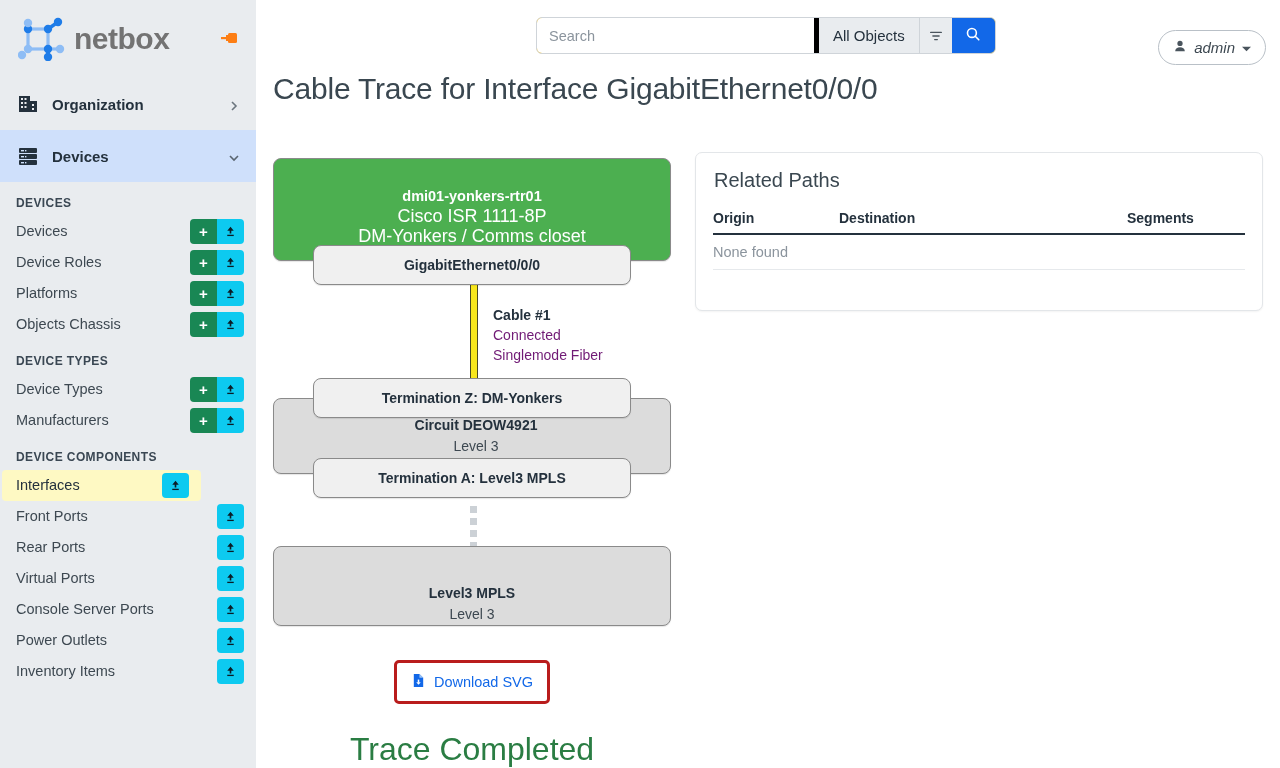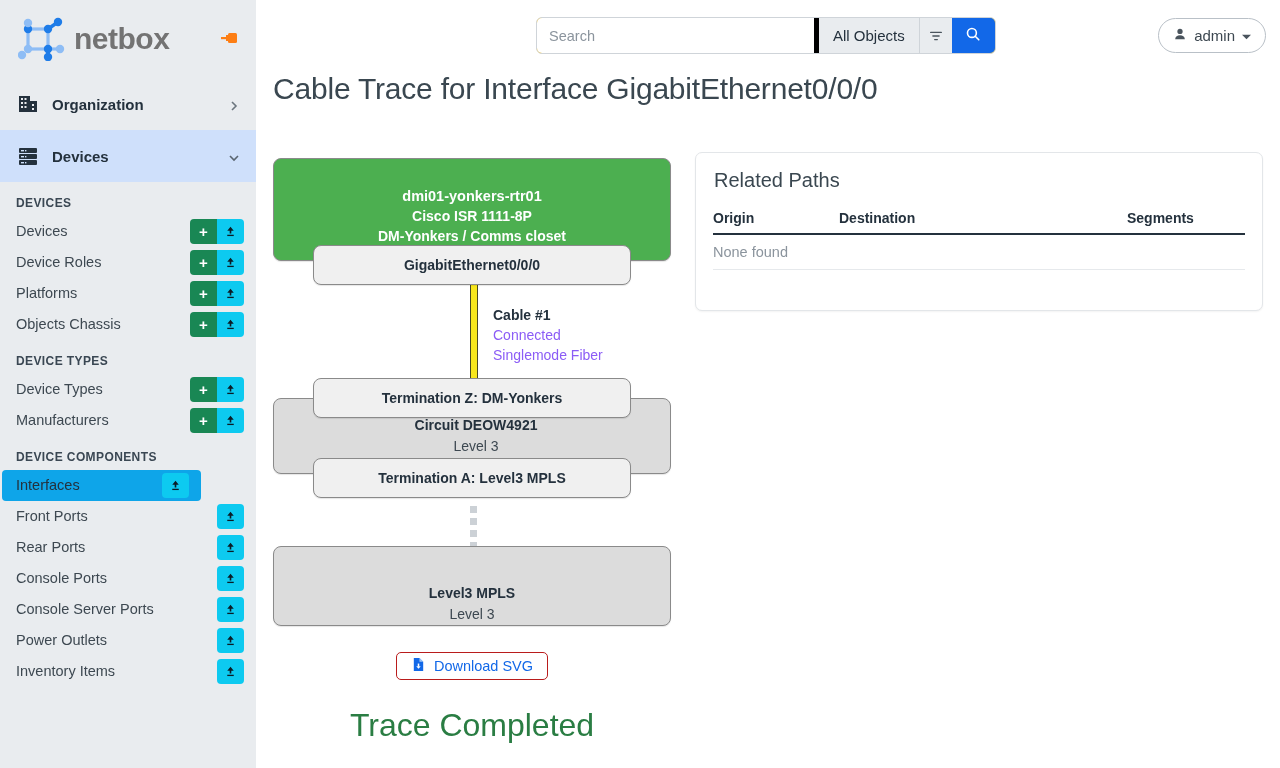--- a/index.html
+++ b/index.html
@@ -43,21 +43,21 @@
     font-size:12px; font-weight:bold; color:#3a4753; letter-spacing:0.4px;
     padding:14px 0 6px 16px; text-transform:uppercase;
   }
   .nav-item {
     position:relative; display:flex; align-items:center;
     height:31px; margin:0 0 0 0; padding:0 16px;
   }
   .nav-item .ilabel {
     font-size:14.5px; color:#3d4851; line-height:31px;
   }
-  .nav-item.sel { background:#0ea5e9; border-radius:4px; margin-left:2px; margin-right:55px; padding-left:14px; }
+  .nav-item.sel { background:#fef9c3; border-radius:4px; margin-left:2px; margin-right:55px; padding-left:14px; }
   .nav-item.sel .ilabel { color:#24313d; }
   .btn-pair { position:absolute; right:12px; top:3px; display:flex; height:25px; }
   .btn-add {
     width:27px; height:25px; background:#198754; color:#fff;
     border-radius:4px 0 0 4px; display:flex; align-items:center; justify-content:center;
     font-size:15px; line-height:1; font-weight:bold;
   }
   .btn-imp {
     width:27px; height:25px; background:#0dcaf0; color:#0b1c26;
     display:flex; align-items:center; justify-content:center; border-radius:0 4px 4px 0;
@@ -87,43 +87,43 @@
     border-left:5px solid #000000;
   }
   .filter-btn {
     width:33px; display:flex; align-items:center; justify-content:center;
     background:#e9ecef; border-left:1px solid #cfd4d9;
   }
   .search-btn {
     width:43px; background:#1268e8; display:flex; align-items:center; justify-content:center;
   }
   .user-btn {
-    position:absolute; right:14px; top:18px; height:35px;
+    position:absolute; right:14px; top:30px; height:35px;
     display:flex; align-items:center; gap:7px; padding:0 14px;
     border:1px solid #b9c0c7; border-radius:18px; background:#fff;
-    font-size:15px; color:#3d4851;
+    font-size:15px; color:#3d4851;font-style:italic;
   }
 
   
   #main { position:absolute; left:256px; top:70px; width:1219px; height:698px; background:#fff; }
   .page-title {
     position:absolute; left:17px; top:2px;
     font-size:30px; font-weight:normal; color:#3a4750;
     letter-spacing:-0.2px;
   }
 
   
   #trace { position:absolute; left:17px; top:88px; width:398px; }
   .node {
     position:relative; border:1px solid #8a8a8a; border-radius:8px;
     text-align:center; box-shadow:0 1px 1px rgba(0,0,0,0.10);
   }
   .node.device { background:#4caf50; width:398px; height:103px; padding-top:27px; }
   .node.device .n1 { font-size:14.5px; font-weight:bold; color:#fff; line-height:20px; }
-  .node.device .n2, .node.device .n3 { font-size:14px; color:#fff; line-height:20px;font-weight:bold; }
+  .node.device .n2, .node.device .n3 { font-size:18px; color:#fff; line-height:20px; }
 
   .node.term {
     background:#f0f0f0; width:318px; height:40px; margin:-16px auto 0 auto;
     display:flex; align-items:center; justify-content:center;
     font-size:14px; font-weight:bold; color:#24313d; z-index:3;
   }
   .node.circuit {
     background:#dcdcdc; width:398px; height:76px; margin:-20px auto 0 auto;
     display:flex; flex-direction:column; align-items:center; justify-content:center;
     z-index:1;
@@ -139,32 +139,32 @@
   .node.provider .p1 { font-size:14px; font-weight:bold; color:#24313d; line-height:21px; }
   .node.provider .p2 { font-size:14px; color:#3d4851; line-height:21px; }
 
   .cable-seg { position:relative; height:109px; }
   .cable-line {
     position:absolute; left:197px; top:0; width:8px; height:109px;
     background:#f8e71c; border-left:1px solid #4a4a20; border-right:1px solid #4a4a20;
   }
   .cable-label { position:absolute; left:220px; top:20px; text-align:left; }
   .cable-label .l1 { font-size:14px; font-weight:bold; color:#24313d; line-height:20px; }
-  .cable-label .l2, .cable-label .l3 { font-size:14px; color:#8b5cf6; line-height:20px; }
+  .cable-label .l2, .cable-label .l3 { font-size:14px; color:#701a75; line-height:20px; }
 
   .dotted-seg { position:relative; height:48px; }
   .dotted-seg i {
     position:absolute; left:197px; width:7px; height:7px; background:#ccd1d6; display:block;
   }
 
   .dl-row { margin-top:26px; display:flex; justify-content:center; }
   .dl-btn {
     display:inline-flex; align-items:center; gap:8px;
-    border:1px solid #b91c1c; border-radius:5px; background:#fff;
-    color:#1268e8; font-size:14.5px; padding:4px 14px;
+    border:3px solid #b91c1c; border-radius:5px; background:#fff;
+    color:#1268e8; font-size:14.5px; padding:10px 14px;margin-top:8px;
   }
   .trace-done {
     margin-top:27px; text-align:center;
     font-size:32px; color:#2a7d43; font-weight:normal;
   }
 
   
   #paths-card {
     position:absolute; left:439px; top:82px; width:568px; height:159px;
     background:#fff; border:1px solid #e3e6e9; border-radius:7px;
@@ -376,21 +376,21 @@
         <div class="btn-pair">
           <div class="btn-imp solo">
             <svg viewBox="0 0 16 16" width="13" height="13" fill="#0b1c26">
               <polygon points="8,2 12,7 9,7 9,10.5 7,10.5 7,7 4,7"></polygon>
               <rect x="4" y="12" width="8" height="1.6"></rect>
             </svg>
           </div>
         </div>
       </div>
       <div class="nav-item">
-        <span class="ilabel">Console Ports</span>
+        <span class="ilabel">Virtual Ports</span>
         <div class="btn-pair">
           <div class="btn-imp solo">
             <svg viewBox="0 0 16 16" width="13" height="13" fill="#0b1c26">
               <polygon points="8,2 12,7 9,7 9,10.5 7,10.5 7,7 4,7"></polygon>
               <rect x="4" y="12" width="8" height="1.6"></rect>
             </svg>
           </div>
         </div>
       </div>
       <div class="nav-item">

